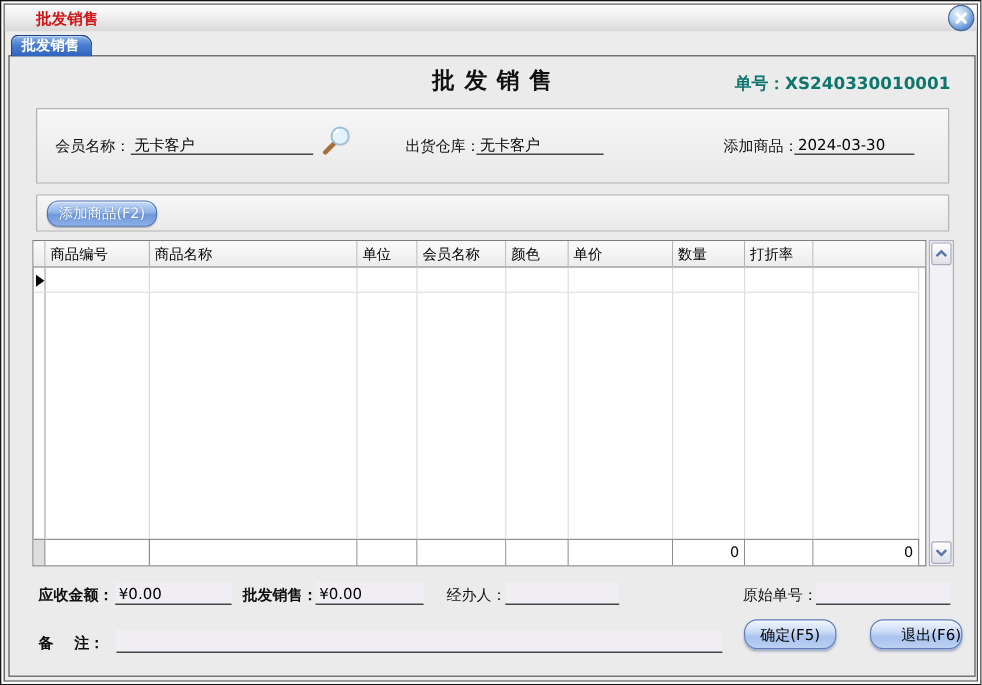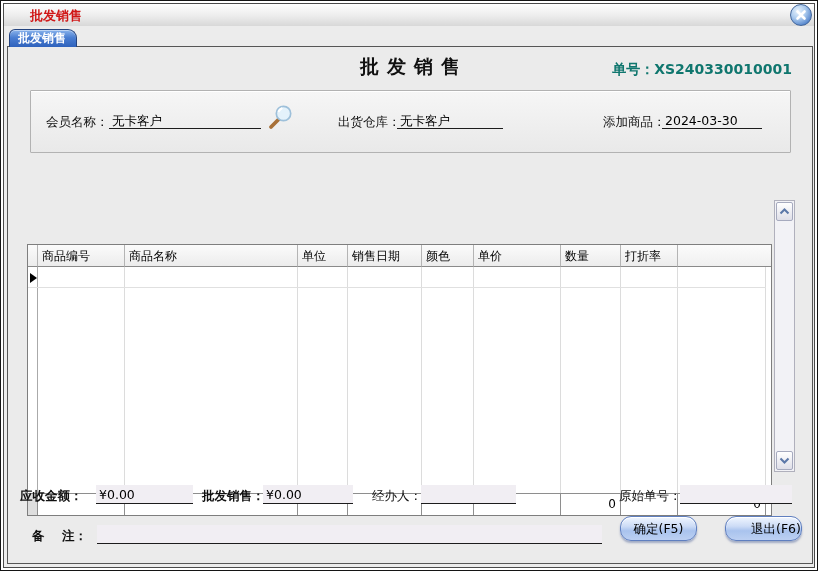--- a/index.html
+++ b/index.html
@@ -74,21 +74,21 @@
     padding:0 9px; line-height:20px;
     font-size:12px; color:#ffffff; text-shadow:0 0 1px #3c64a8;
     background:linear-gradient(#c6dbf7 0%,#8fb2e8 45%,#6f98dc 55%,#8cb0e8 100%);
     border:1px solid #4e74b8; border-radius:10px;
     box-shadow:0 1px 1px rgba(0,0,0,.25), inset 0 1px 0 rgba(255,255,255,.6);
     cursor:pointer; white-space:nowrap;
   }
   
   .grid {
     position:absolute; left:19px; top:153px; width:745px; height:272px;
-    background:#ffffff; border:1px solid #7e7e7e;margin-top:44px;
+    background:#ffffff; border:1px solid #7e7e7e;
   }
   .ghead { display:flex; height:22px; }
   .th {
     border-right:1px solid #b4b4b4; border-bottom:1px solid #8a8a8a;
     background:linear-gradient(#fbfbfb,#ececec);
     font-size:12px; color:#000; padding:3px 0 0 4px;
     overflow:hidden; white-space:nowrap; flex:none;
   }
   .th-fill { flex:1; border-bottom:1px solid #8a8a8a; background:linear-gradient(#fbfbfb,#f0f0f0); }
   .gbody { position:absolute; left:0; right:0; top:22px; bottom:22px; display:flex; }
@@ -178,28 +178,31 @@
       <span class="f-label" style="left:307px;">出货仓库：</span>
       <div class="f-field" style="left:366px; width:106px;">
         <span>无卡客户</span>
       </div>
       <span class="f-label" style="left:572px;">添加商品：</span>
       <div class="f-field" style="left:631px; width:100px;">
         <span>2024-03-30</span>
       </div>
     </div>
 
+    <div class="groupbox box-toolbar">
+      <div class="btn-add">添加商品(F2)</div>
+    </div>
 
     <div class="grid">
       <div class="ghead">
         <div class="th" style="width:10px;"></div>
         <div class="th" style="width:87px;">商品编号</div>
         <div class="th" style="width:173px;">商品名称</div>
         <div class="th" style="width:50px;">单位</div>
-        <div class="th" style="width:74px;">销售日期</div>
+        <div class="th" style="width:74px;">会员名称</div>
         <div class="th" style="width:52px;">颜色</div>
         <div class="th" style="width:87px;">单价</div>
         <div class="th" style="width:60px;">数量</div>
         <div class="th" style="width:57px;">打折率</div>
         <div class="th-fill"></div>
       </div>
       <div class="gbody">
         <div class="col col-sel" style="width:10px;"></div>
         <div class="col" style="width:87px;"></div>
         <div class="col" style="width:173px;"></div>
@@ -233,21 +236,21 @@
           <path d="M1.5 5.5 L5.5 1.5 L9.5 5.5" fill="none" stroke="#5c78a8" stroke-width="2.1"></path>
         </svg>
       </div>
       <div class="sb-btn sb-down">
         <svg width="11" height="7" viewBox="0 0 11 7">
           <path d="M1.5 1.5 L5.5 5.5 L9.5 1.5" fill="none" stroke="#5c78a8" stroke-width="2.1"></path>
         </svg>
       </div>
     </div>
 
-    <span class="ft-label bold" style="left:12px;">应收金额：</span>
+    <span class="ft-label bold" style="left:24px;">应收金额：</span>
     <div class="ft-field" style="left:88px; width:97px;">
       <span>¥0.00</span>
     </div>
     <span class="ft-label bold" style="left:194px;">批发销售：</span>
     <div class="ft-field" style="left:255px; width:90px;">
       <span>¥0.00</span>
     </div>
     <span class="ft-label" style="left:364px;">经办人：</span>
     <div class="ft-field" style="left:413px; width:95px;">
       <span></span>

